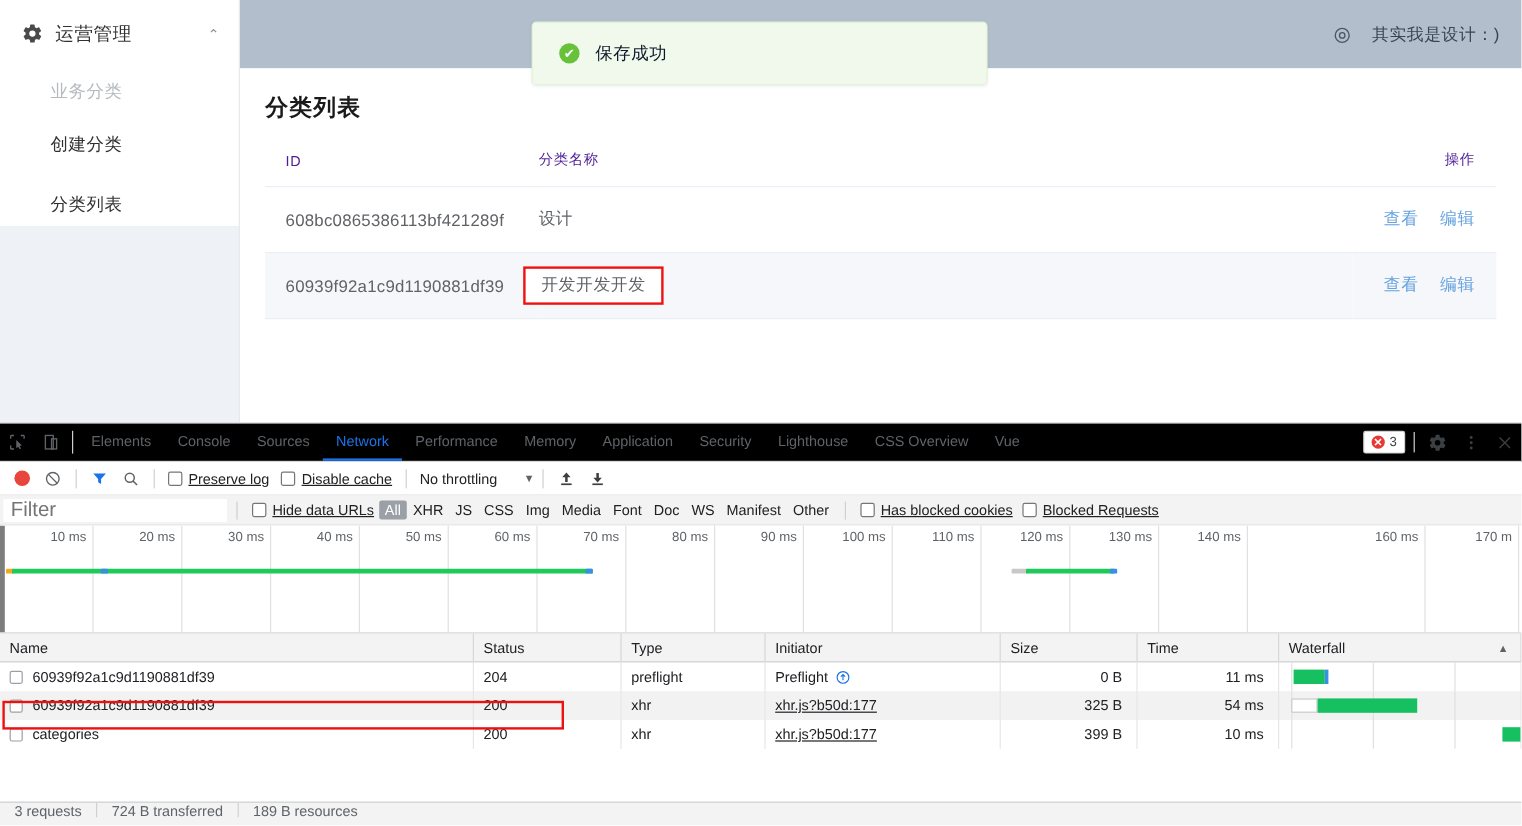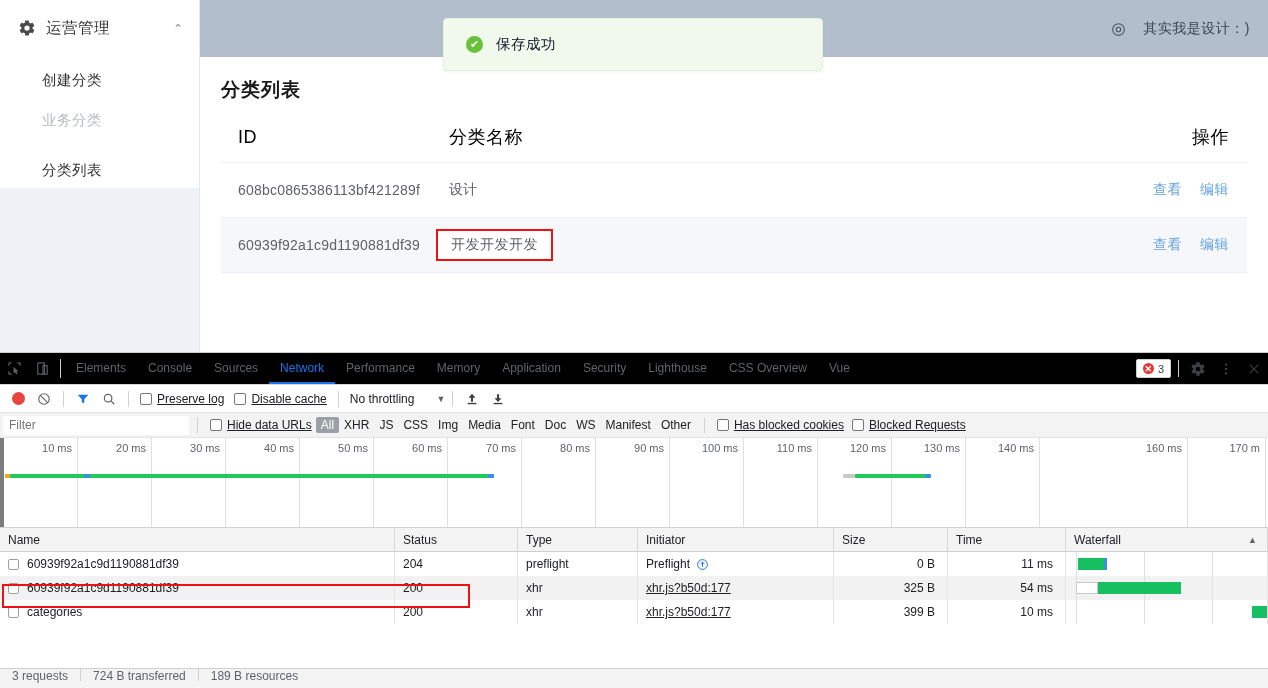--- a/index.html
+++ b/index.html
@@ -77,21 +77,21 @@
   .hdr-user { letter-spacing: .5px; }
 
   
   .content { position: absolute; left: 221px; top: 77px; right: 21px; }
   .content-title {
     font-size: 19px; font-weight: bold; color: #1a1a1a; letter-spacing: 1px;
     margin: 0 0 22px 0;
   }
   table.cat { width: 100%; border-collapse: collapse; table-layout: fixed; }
   table.cat th {
-    text-align: left; font-size: 18px; font-weight: normal; color: #000000;
+    text-align: left; font-size: 12px; font-weight: normal; color: #4c1d95;
     padding: 0 0 13px 0; border-bottom: 1px solid #ebeef5; letter-spacing: .5px;
   }
   table.cat td {
     font-size: 14px; color: #606266; padding: 18px 0; border-bottom: 1px solid #ebeef5;
   }
   table.cat tbody tr.alt td { background: #f5f7fa; }
   .col-id { width: 228px; padding-left: 17px !important; }
   .col-name { width: auto; }
   .col-op { width: 120px; text-align: right !important; padding-right: 18px !important; }
   .op-link { color: #66a3e0; font-size: 14px; cursor: pointer; letter-spacing: .5px; }
@@ -150,21 +150,21 @@
   .throttle { display: flex; align-items: center; gap: 22px; font-size: 12px; color: #202124; cursor: pointer; padding-left: 4px; }
   .caret-dn { font-size: 9px; color: #5f6368; }
 
   
   .dt-filterrow {
     height: 25px; display: flex; align-items: center;
     border-bottom: 1px solid #e3e3e3; background: #f3f3f3;
   }
   .filter-input {
     width: 186px; height: 19px; margin-left: 3px; border: 1px solid #fff;
-    background: #fff; font-size: 12px; color: #5f6368; padding: 0 5px;
+    background: #fff; font-size: 17px; color: #5f6368; padding: 0 5px;
     outline: none; font-family: "Liberation Sans", sans-serif;
   }
   .filter-sep { width: 1px; height: 15px; background: #d0d0d0; margin: 0 8px; }
   .ftype { font-size: 12px; color: #202124; padding: 1px 5px; cursor: pointer; border-radius: 2px; }
   .ftype.on { background: #9aa0a6; color: #fff; }
 
   
   .dt-overview {
     position: relative; height: 90px; background: #fff;
     border-bottom: 1px solid #d0d0d0; overflow: hidden;
@@ -236,25 +236,25 @@
     <div class="sidebar">
       <div class="sb-group">
         <span class="sb-gear">
           <svg viewBox="0 0 24 24" width="18" height="18" fill="#4a4a4a">
             <path d="M19.4 13c.04-.32.06-.66.06-1s-.02-.68-.07-1l2.11-1.63a.5.5 0 00.12-.64l-2-3.46a.5.5 0 00-.61-.22l-2.49 1a7.3 7.3 0 00-1.73-1l-.38-2.65A.5.5 0 0014 2h-4a.5.5 0 00-.5.42l-.38 2.65c-.62.25-1.2.59-1.73 1l-2.49-1a.5.5 0 00-.61.22l-2 3.46a.5.5 0 00.12.64L4.53 11c-.05.32-.07.66-.07 1s.02.68.07 1l-2.11 1.63a.5.5 0 00-.12.64l2 3.46c.12.22.39.3.61.22l2.49-1c.53.41 1.11.75 1.73 1l.38 2.65c.04.24.25.42.5.42h4c.25 0 .46-.18.5-.42l.38-2.65c.62-.25 1.2-.59 1.73-1l2.49 1c.22.08.49 0 .61-.22l2-3.46a.5.5 0 00-.12-.64L19.4 13zM12 15.5A3.5 3.5 0 1115.5 12 3.5 3.5 0 0112 15.5z"></path>
           </svg>
         </span>
         <span class="sb-group-label">运营管理</span>
         <span class="sb-caret">⌄</span>
       </div>
+      <div class="sb-item muted">
+        <span>业务分类</span>
+      </div>
       <div class="sb-item sp1">
         <span>创建分类</span>
-      </div>
-      <div class="sb-item muted">
-        <span>业务分类</span>
       </div>
       <div class="sb-item sp2">
         <span>分类列表</span>
       </div>
     </div>
 
     <div class="toast">
       <span class="toast-icon">✔</span>
       <span class="toast-text">保存成功</span>
     </div>

